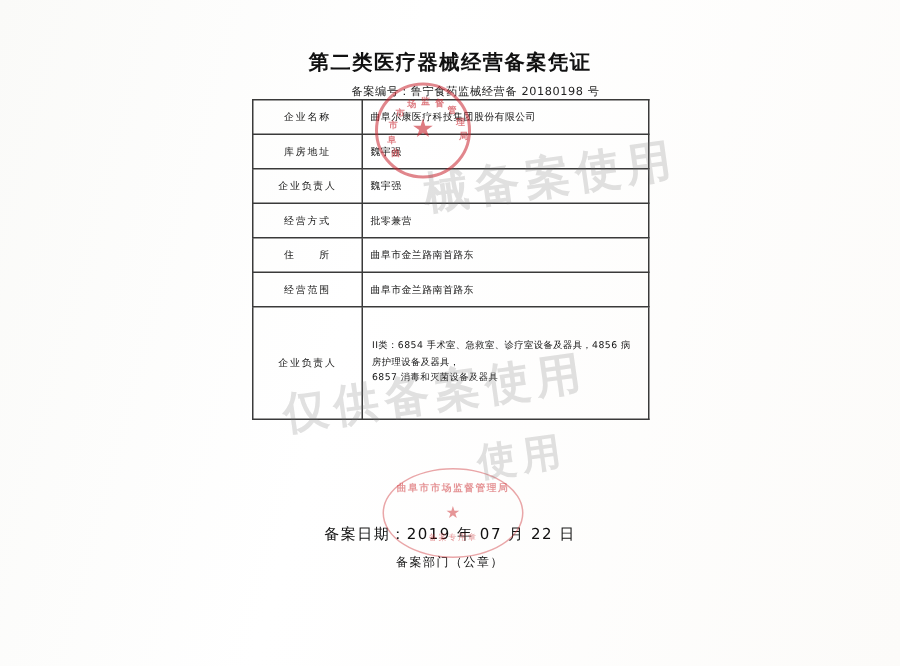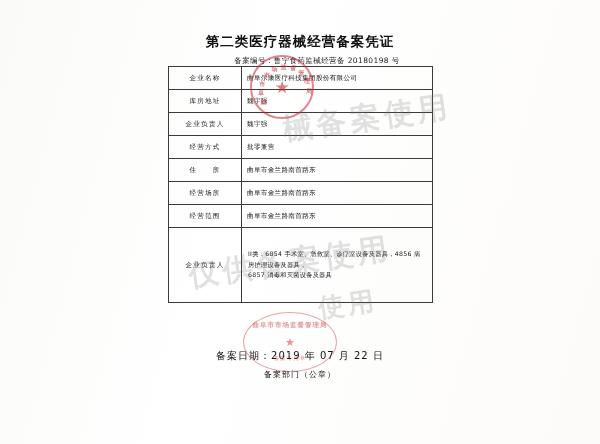--- a/index.html
+++ b/index.html
@@ -137,21 +137,21 @@
     left: 50%;
     top: 50%;
     font-size: 6px;
     font-weight: bold;
     transform-origin: 0 0;
     white-space: nowrap;
   }
   
   .seal-oval {
     position: absolute;
-    left: 243px;
+    left: 255px;
     top: 312px;
     width: 92px;
     height: 58px;
     border-radius: 50%;
     border: 1.6px solid rgba(205, 45, 50, 0.42);
     color: rgba(205, 45, 50, 0.5);
     pointer-events: none;
   }
   .seal-oval .oval-text {
     position: absolute;
@@ -217,24 +217,20 @@
       <tr>
         <td class="label">企业负责人</td>
         <td class="value">魏宇强</td>
       </tr>
       <tr>
         <td class="label">经营方式</td>
         <td class="value">批零兼营</td>
       </tr>
       <tr>
         <td class="label">住　　所</td>
-        <td class="value">曲阜市金兰路南首路东</td>
-      </tr>
-      <tr>
-        <td class="label">经营场所</td>
         <td class="value">曲阜市金兰路南首路东</td>
       </tr>
       <tr>
         <td class="label">经营范围</td>
         <td class="value">曲阜市金兰路南首路东</td>
       </tr>
       <tr class="scope">
         <td class="label">企业负责人</td>
         <td class="value">
           <div>II类：6854 手术室、急救室、诊疗室设备及器具，4856 病房护理设备及器具，</div>

